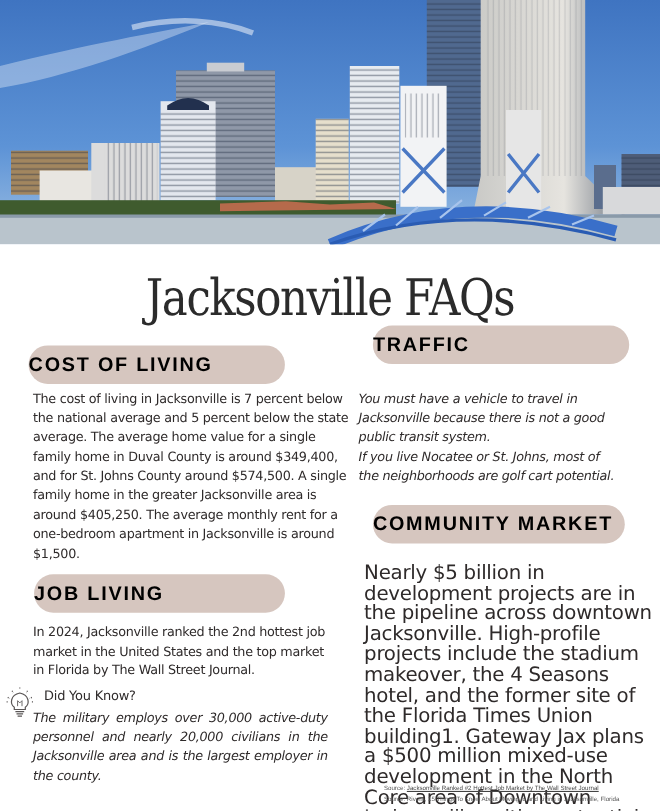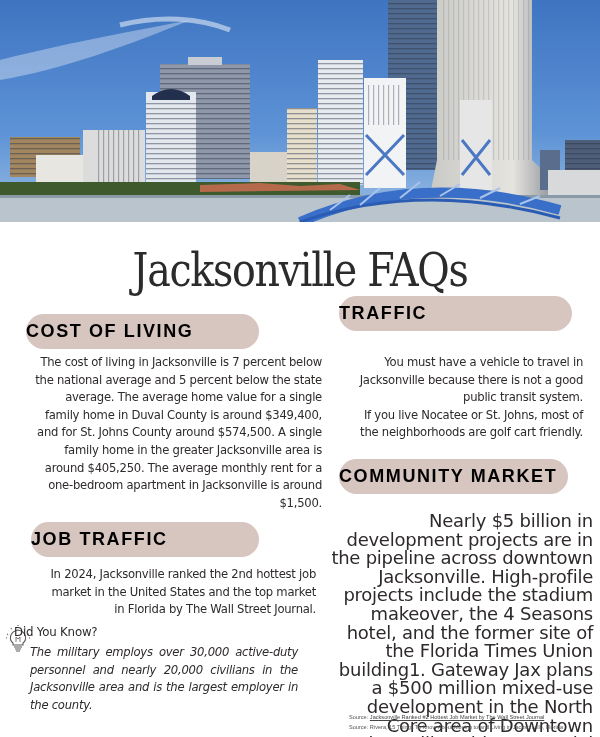--- a/index.html
+++ b/index.html
@@ -25,31 +25,31 @@
     font-size: 18px; letter-spacing: 1.6px; text-align: left; line-height: 35px;
   }
   .pill-cost { left: 26px; top: 314px; width: 233px; }
   .pill-traffic { left: 339px; top: 296px; width: 233px; }
   .pill-job { left: 31px; top: 522px; width: 228px; }
   .pill-community { left: 339px; top: 459px; width: 229px; }
 
   
   .para {
     position: absolute; font-family: "DejaVu Sans", sans-serif; font-size: 11.6px;
-    line-height: 17.6px; color: #2e2a2a; letter-spacing: -0.25px; text-align: right;
+    line-height: 17.6px; color: #2e2a2a; letter-spacing: -0.25px;
   }
   .p-cost { left: 30px; top: 354px; width: 292px; }
-  .p-traffic { left: 343px; top: 354px; width: 240px; }
+  .p-traffic { left: 326px; top: 354px; width: 240px; font-style: italic; }
   .p-community { left: 331px; top: 512px; width: 262px; font-size: 18px; line-height: 18.6px; }
-  .p-job { left: 44px; top: 566px; width: 272px; }
+  .p-job { left: 30px; top: 566px; width: 272px; }
   .p-military { left: 30px; top: 644px; width: 268px; text-align: justify; font-style: italic; }
 
   .dyk-row { position: absolute; left: 5px; top: 624px; height: 26px; }
   .bulb-icon { position: absolute; left: 0; top: 0; width: 26px; height: 28px; }
-  .dyk-label { position: absolute; left: 9px; top: 1px; font-size: 11.8px; white-space: nowrap; color: #2e2a2a; letter-spacing: -0.2px; }
+  .dyk-label { position: absolute; left: 35px; top: 1px; font-size: 11.8px; white-space: nowrap; color: #2e2a2a; letter-spacing: -0.2px; }
 
   
   .sources { position: absolute; left: 349px; top: 712px; font-family: "Liberation Sans", sans-serif; font-size: 5.6px; line-height: 10px; color: #555; white-space: nowrap; }
   .sources a { color: #444; text-decoration: underline; }
 </style>
 </head>
 <body>
 
 <div class="hero">
   <svg viewBox="0 0 600 222" preserveAspectRatio="none">
@@ -129,27 +129,27 @@
 </div>
 
 <h1 class="title">Jacksonville FAQs</h1>
 
 <div class="pill pill-cost">COST OF LIVING</div>
 <p class="para p-cost">The cost of living in Jacksonville is 7 percent below the national average and 5 percent below the state average. The average home value for a single family home in Duval County is around $349,400, and for St. Johns County around $574,500. A single family home in the greater Jacksonville area is around $405,250. The average monthly rent for a one-bedroom apartment in Jacksonville is around $1,500.</p>
 
 <div class="pill pill-traffic">TRAFFIC</div>
 <div class="para p-traffic">
   <p>You must have a vehicle to travel in Jacksonville because there is not a good public transit system.</p>
-  <p>If you live Nocatee or St. Johns, most of the neighborhoods are golf cart friendly.</p>
+  <p>If you live Nocatee or St. Johns, most of the neighborhoods are golf cart potential.</p>
 </div>
 
 <div class="pill pill-community">COMMUNITY MARKET</div>
 <p class="para p-community">Nearly $5 billion in development projects are in the pipeline across downtown Jacksonville. High-profile projects include the stadium makeover, the 4 Seasons hotel, and the former site of the Florida Times Union building1. Gateway Jax plans a $500 million mixed-use development in the North Core area of Downtown Jacksonville, with a potential $2 billion investment over the next decade</p>
 
-<div class="pill pill-job">JOB TRAFFIC</div>
+<div class="pill pill-job">JOB LIVING</div>
 <p class="para p-job">In 2024, Jacksonville ranked the 2nd hottest job market in the United States and the top market in Florida by The Wall Street Journal.</p>
 
 <div class="dyk-row">
   <span class="bulb-icon">
     <svg viewBox="0 0 26 28" width="26" height="28">
       <g stroke="#5a5656" fill="none" stroke-width="1.1">
         <path d="M8 19 C4 16 4 8 13 6 C22 8 22 16 18 19 L18 21 L8 21 Z"></path>
         <path d="M9 23 L17 23 M10 25 L16 25 M11 27 L15 27"></path>
         <path d="M11 18 L11 13 L13 15 L15 13 L15 18" stroke-width="0.8"></path>
         <path d="M2 10 L4 11 M1 14 L3 14 M24 10 L22 11 M25 14 L23 14 M6 4 L7 6 M20 4 L19 6 M13 1 L13 3" stroke-dasharray="1 1"></path>

